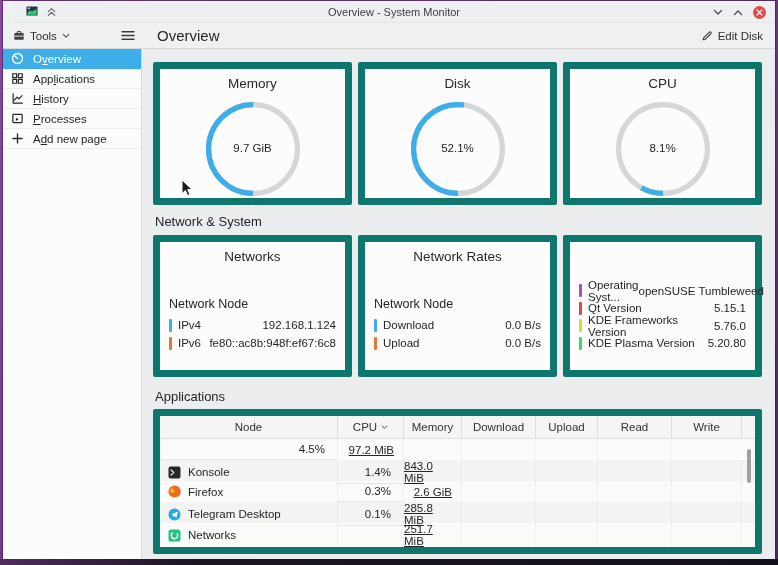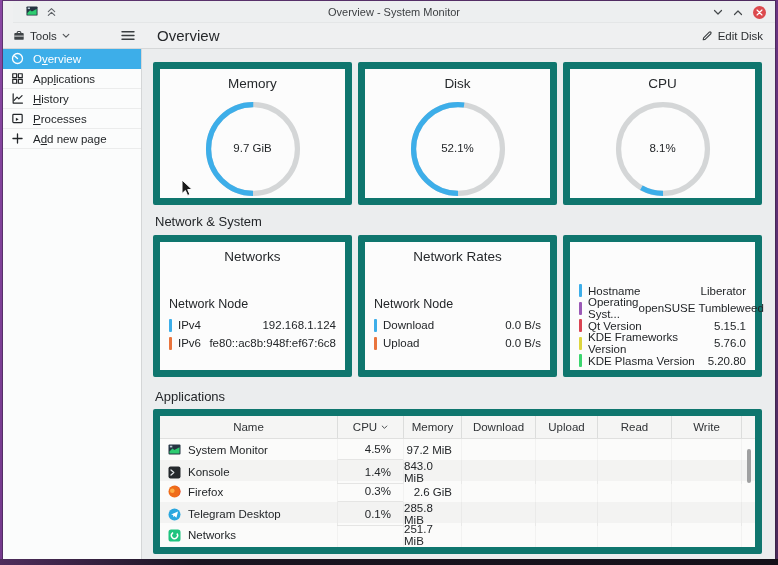--- a/index.html
+++ b/index.html
@@ -82,21 +82,21 @@
   .thead { height:23px; background:#f5f5f4; border-bottom:1px solid #e0e0df; }
   .th { display:flex; align-items:center; justify-content:center; gap:4px;
     font-size:11.5px; color:#303336; }
   .th + .th { border-left:1px solid #dcdddc; }
   .tr { height:21px; background:#fbfbfa; font-size:11.5px; }
   .tr.alt { background:#f3f3f2; }
   .td { display:flex; align-items:center; border-left:1px solid rgba(0,0,0,0.035); }
   .td-name { border-left:none; padding-left:8px; gap:7px; }
   .td-cpu { justify-content:flex-end; padding-right:12px; border-bottom:1px solid #e5e5e4; }
   .td-cpu.empty { border-bottom:none; }
-  .td-mem { justify-content:flex-end; padding-right:9px; }
+  .td-mem { justify-content:flex-end; padding-right:9px;text-decoration:underline; }
   .app-ic { width:13px; height:13px; flex:none; }
   .app-ic svg { display:none; }
   .app-ic[data-icon="system-monitor"] .ic-sysmon,
   .app-ic[data-icon="konsole"]  .ic-konsole,
   .app-ic[data-icon="firefox"]  .ic-firefox,
   .app-ic[data-icon="telegram"] .ic-telegram,
   .app-ic[data-icon="element"]  .ic-element { display:block; }
   .scroll-thumb { position:absolute; right:4px; top:33px; width:4px; height:34px;
     background:#9fa0a1; border-radius:2px; }
 
@@ -301,25 +301,20 @@
                   <span class="sensor-bar" style="background: rgb(233, 116, 61);"></span>
                   <span class="sensor-label">Upload</span>
                   <span class="sensor-value">0.0 B/s</span>
                 </div>
               </div>
           </div>
 
           <div class="card ns-card system-card">
             <div class="sensor-rows">
 
-            <div class="sensor-row">
-                  <span class="sensor-bar" style="background: rgb(61, 174, 233);"></span>
-                  <span class="sensor-label">Hostname</span>
-                  <span class="sensor-value">Liberator</span>
-                </div>
                 <div class="sensor-row alt">
                   <span class="sensor-bar" style="background: rgb(155, 89, 182);"></span>
                   <span class="sensor-label">Operating Syst...</span>
                   <span class="sensor-value">openSUSE Tumbleweed</span>
                 </div>
                 <div class="sensor-row">
                   <span class="sensor-bar" style="background: rgb(218, 68, 83);"></span>
                   <span class="sensor-label">Qt Version</span>
                   <span class="sensor-value">5.15.1</span>
                 </div>
@@ -334,48 +329,37 @@
                   <span class="sensor-value">5.20.80</span>
                 </div>
               </div>
           </div>
         </div>
 
         <div class="section-label apps">Applications</div>
 
         <div class="card table-card">
           <div class="thead grid-cols">
-            <div class="th">Name</div>
+            <div class="th">Node</div>
             <div class="th">
               <span>CPU</span>
               <svg class="stroke-ic" width="7" height="5" viewBox="0 0 8 6" style="color:#4a4d50">
                   <path d="M1.2 1.2 L4 4 L6.8 1.2"></path>
                 </svg>
             </div>
             <div class="th">Memory</div>
             <div class="th">Download</div>
             <div class="th">Upload</div>
             <div class="th">Read</div>
             <div class="th">Write</div>
             <div class="th"></div>
           </div>
           <div class="tbody">
 
           <div class="tr grid-cols">
-                <div class="td td-name">
-                  <span class="app-ic" data-icon="system-monitor">
-                    <svg class="ic-sysmon" width="13" height="13" viewBox="0 0 13 13">
-                      <rect x="0.5" y="1.5" width="12" height="10" rx="1" fill="#253442"></rect>
-                      <path d="M1.5 8.6 L4.4 5.6 L6.4 7.1 L11.5 4.2 V10.5 H1.5 Z" fill="#2ecc71"></path>
-                      <rect x="1.9" y="2.7" width="2.4" height="1.7" fill="#d7e6ef" opacity="0.85"></rect>
-                    </svg>
-
-                  </span>
-                  <span>System Monitor</span>
-                </div>
                 <div class="td td-cpu">4.5%</div>
                 <div class="td td-mem">97.2 MiB</div>
                 <div class="td"></div>
                 <div class="td"></div>
                 <div class="td"></div>
                 <div class="td"></div>
                 <div class="td"></div>
               </div>
               <div class="tr grid-cols alt">
                 <div class="td td-name">

